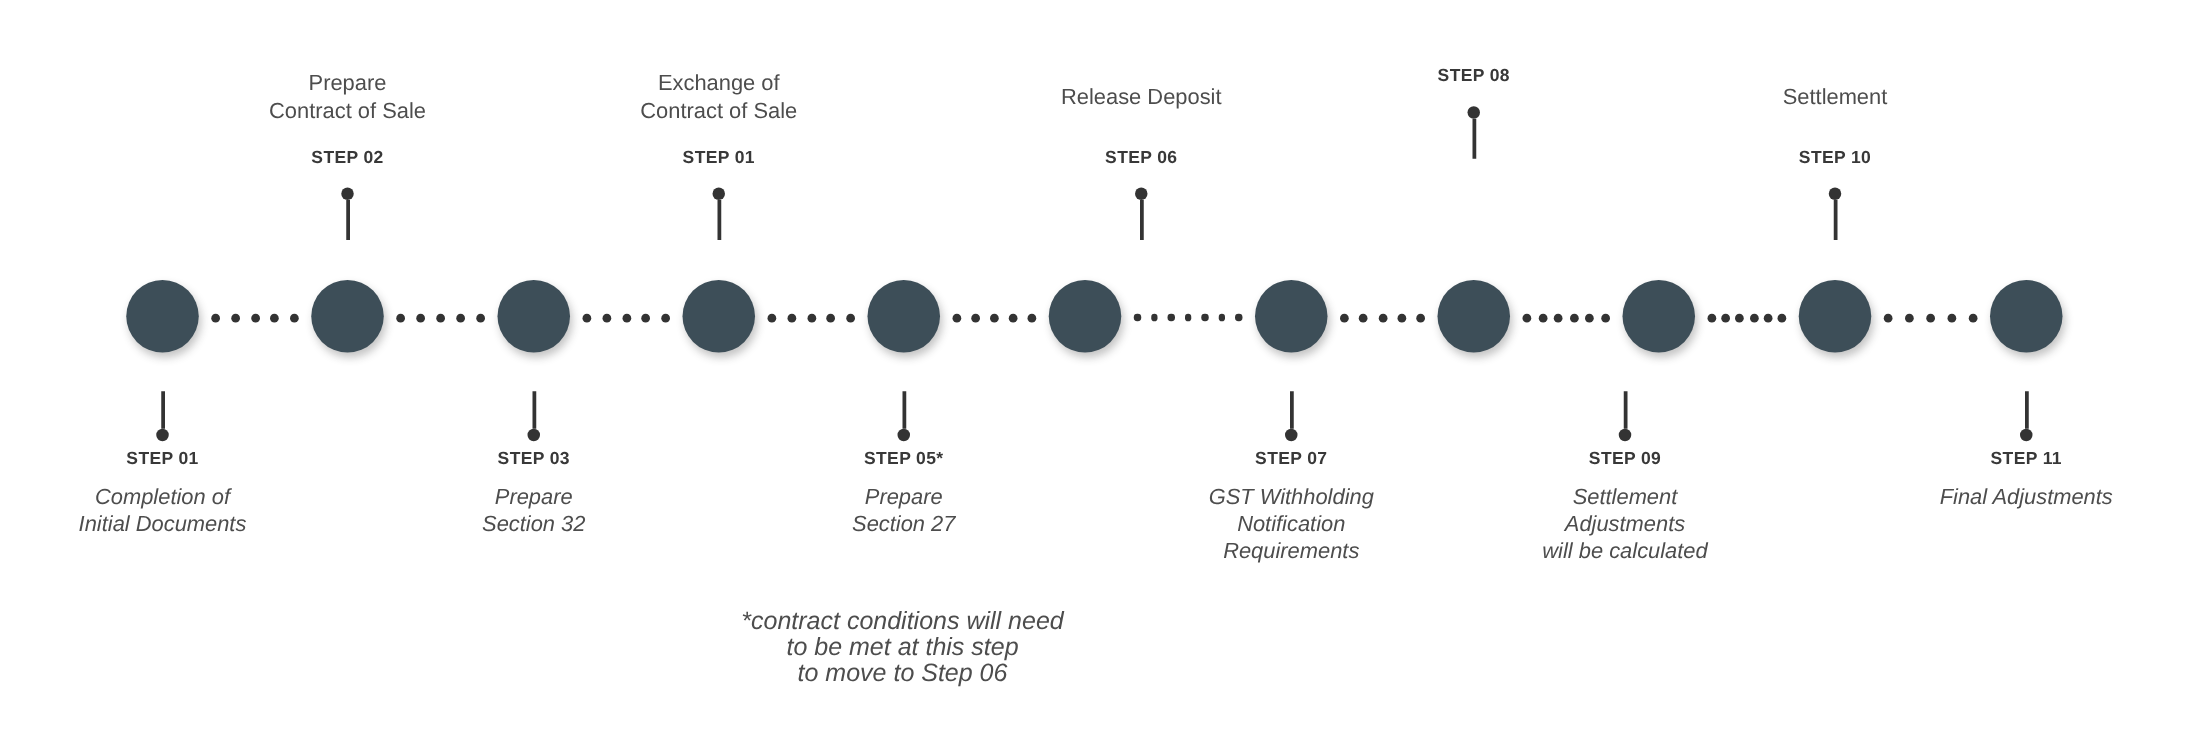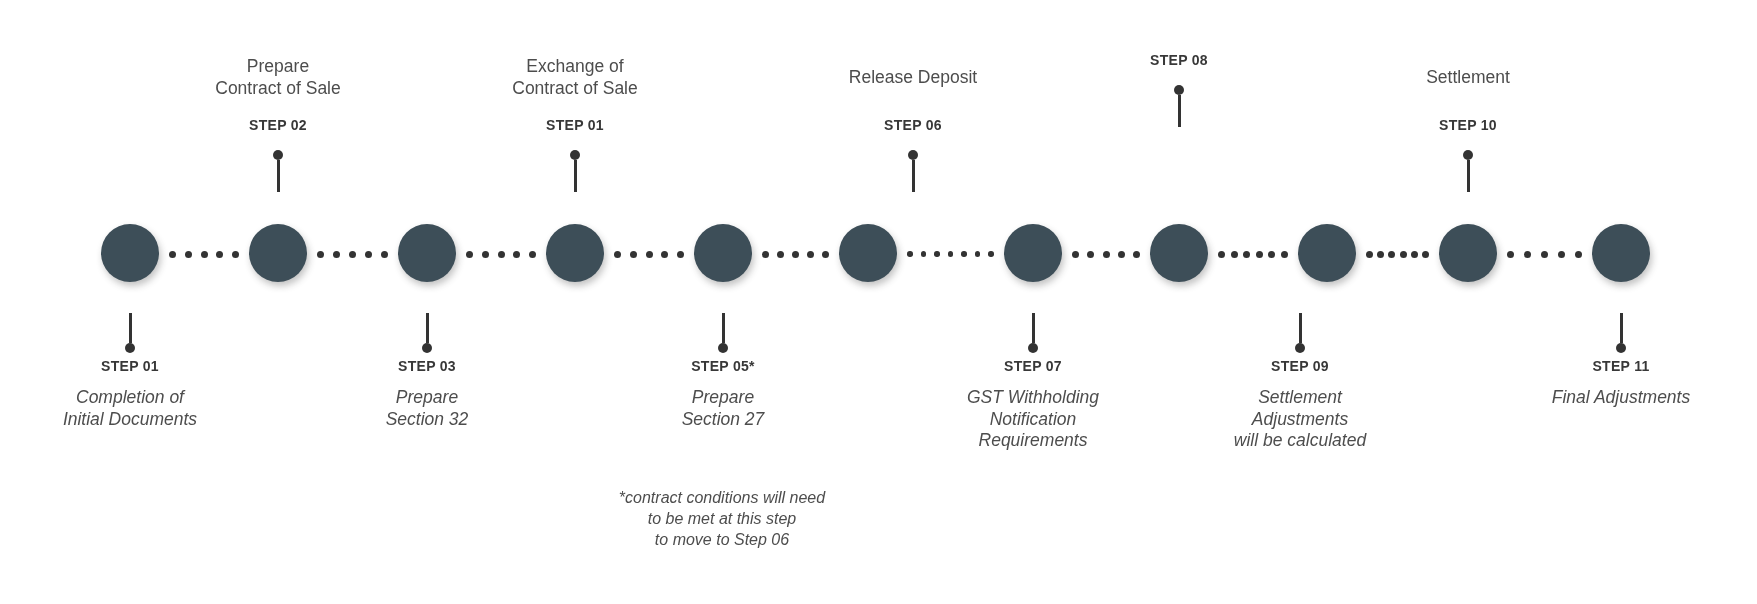--- a/index.html
+++ b/index.html
@@ -24,21 +24,21 @@
   .col.below .pin-line{height:30px;}
   .node{
     position:absolute;top:224px;width:58px;height:58px;border-radius:50%;
     background:#3d4e58;box-shadow:2px 4px 7px rgba(40,40,40,.28);
   }
   .dots{position:absolute;top:250px;height:8px;display:flex;justify-content:space-between;align-items:center;}
   .dots i{width:7px;height:7px;border-radius:50%;background:#333333;}
   .dots.small i{width:5.5px;height:5.5px;}
   .footnote{
     position:absolute;top:487px;left:522px;width:400px;text-align:center;
-    font-style:italic;font-size:16px;line-height:21px;color:#4d4d4d;white-space:pre-line;
+    font-style:italic;font-size:20px;line-height:21px;color:#4d4d4d;white-space:pre-line;
   }
 </style>
 </head>
 <body>
 
 <div class="canvas">
 
   <div class="col below" style="left:15px">
     <div class="pin">
         <div class="pin-line"></div>

